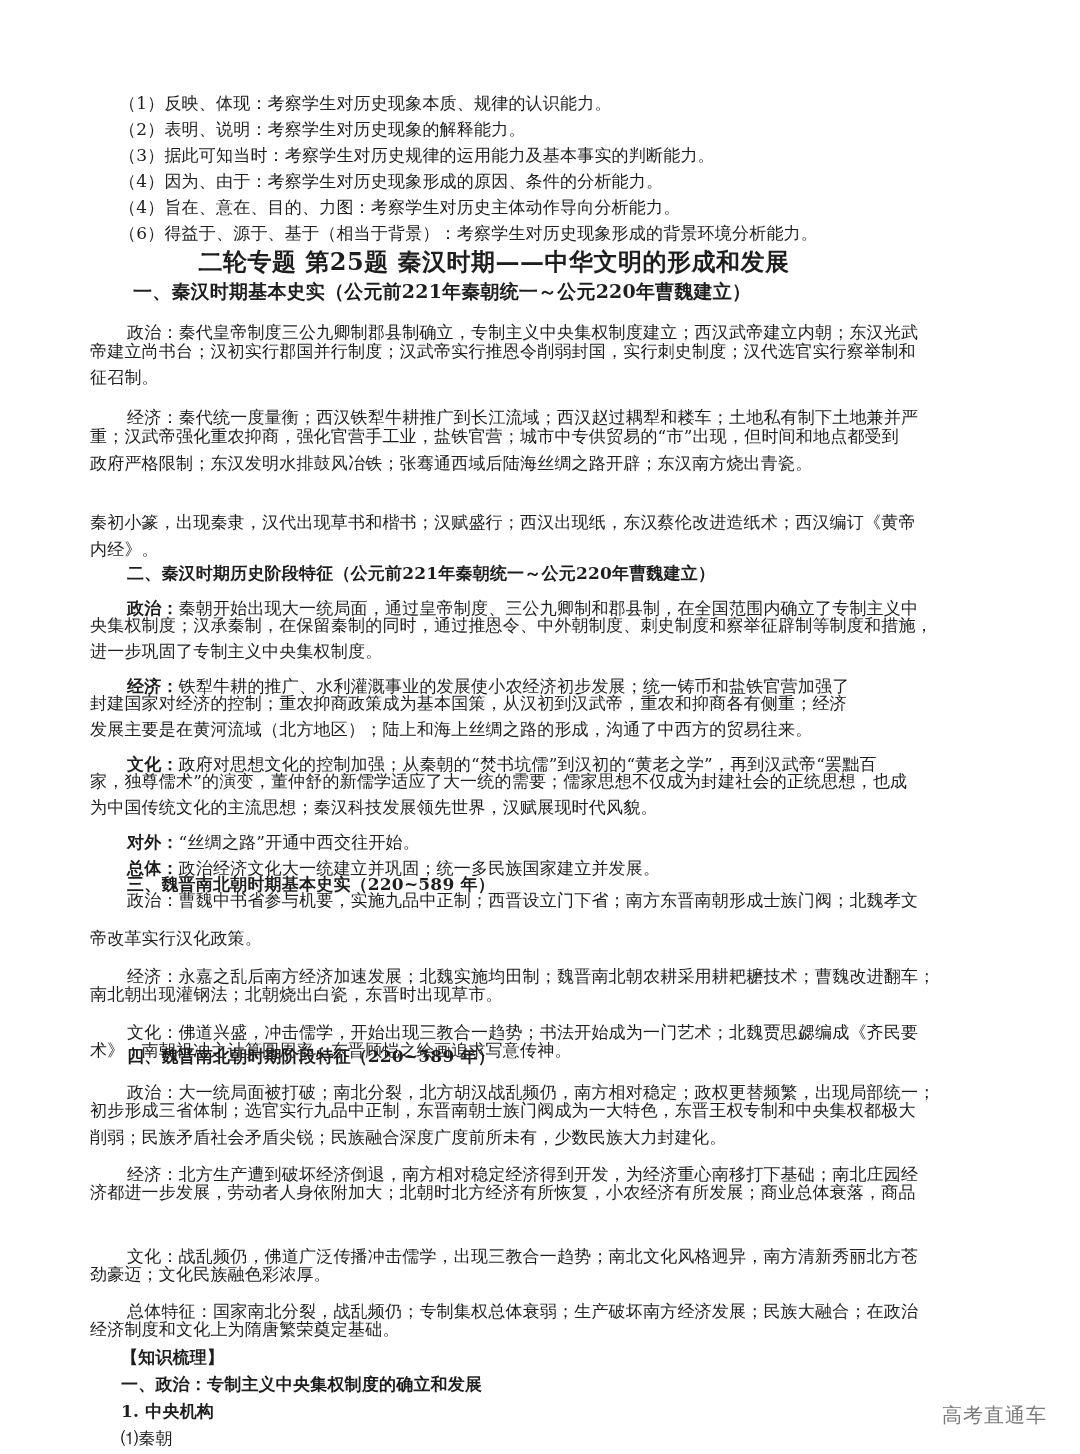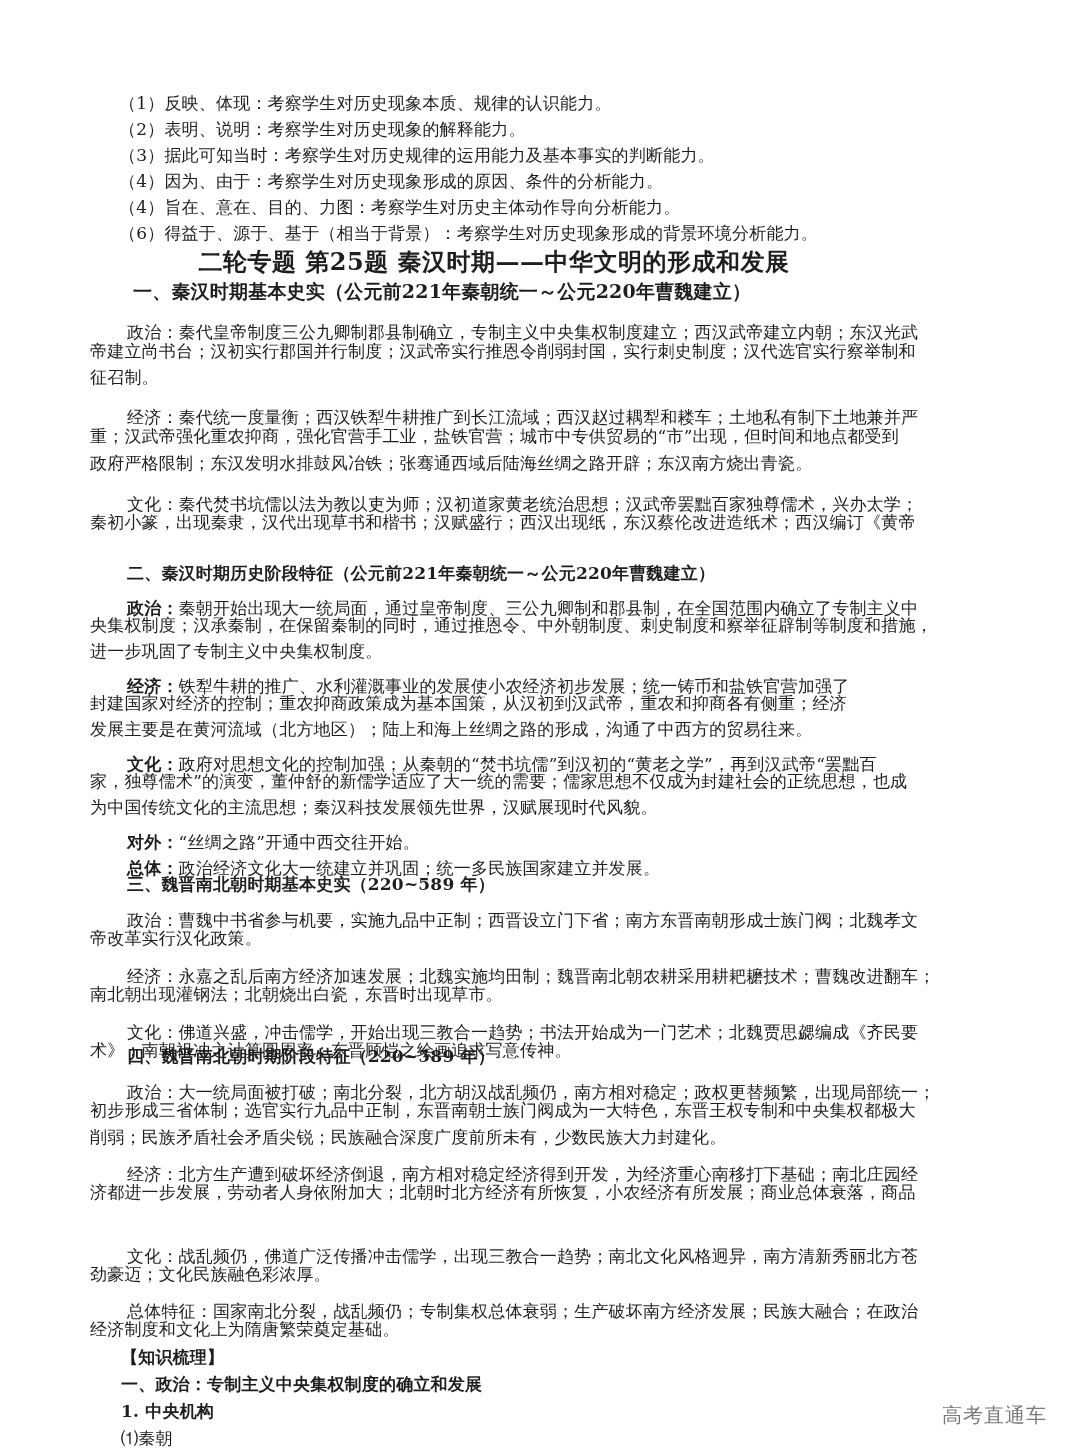--- a/index.html
+++ b/index.html
@@ -31,22 +31,22 @@
 
   <div class="title">二轮专题 第25题 秦汉时期——中华文明的形成和发展</div>
 
   <div class="line h1" style="left:133px; top:280px">一、秦汉时期基本史实（公元前221年秦朝统一～公元220年曹魏建立）</div>
   <div class="line indent" style="top:312px">政治：秦代皇帝制度三公九卿制郡县制确立，专制主义中央集权制度建立；西汉武帝建立内朝；东汉光武</div>
   <div class="line body-line" style="top:340px">帝建立尚书台；汉初实行郡国并行制度；汉武帝实行推恩令削弱封国，实行刺史制度；汉代选官实行察举制和</div>
   <div class="line body-line" style="top:366px">征召制。</div>
   <div class="line indent" style="top:397px">经济：秦代统一度量衡；西汉铁犁牛耕推广到长江流域；西汉赵过耦犁和耧车；土地私有制下土地兼并严</div>
   <div class="line body-line" style="top:425px">重；汉武帝强化重农抑商，强化官营手工业，盐铁官营；城市中专供贸易的“市”出现，但时间和地点都受到</div>
   <div class="line body-line" style="top:452px">政府严格限制；东汉发明水排鼓风冶铁；张骞通西域后陆海丝绸之路开辟；东汉南方烧出青瓷。</div>
-  <div class="line indent" style="top:484px">文化：秦代焚书坑儒以法为教以吏为师；汉初道家黄老统治思想；汉武帝罢黜百家独尊儒术，兴办太学；</div>
   <div class="line body-line" style="top:511px">秦初小篆，出现秦隶，汉代出现草书和楷书；汉赋盛行；西汉出现纸，东汉蔡伦改进造纸术；西汉编订《黄帝</div>
+  <div class="line body-line" style="top:538px">内经》。</div>
 
   <div class="line b" style="left:127px; top:562px">二、秦汉时期历史阶段特征（公元前221年秦朝统一～公元220年曹魏建立）</div>
   <div class="line indent" style="top:588px">
     <span class="b">政治：</span><span>秦朝开始出现大一统局面，通过皇帝制度、三公九卿制和郡县制，在全国范围内确立了专制主义中</span>
   </div>
   <div class="line body-line" style="top:614px">央集权制度；汉承秦制，在保留秦制的同时，通过推恩令、中外朝制度、刺史制度和察举征辟制等制度和措施，</div>
   <div class="line body-line" style="top:640px">进一步巩固了专制主义中央集权制度。</div>
   <div class="line indent" style="top:666px">
     <span class="b">经济：</span><span>铁犁牛耕的推广、水利灌溉事业的发展使小农经济初步发展；统一铸币和盐铁官营加强了</span>
   </div>
@@ -58,21 +58,21 @@
   <div class="line body-line" style="top:770px">家，独尊儒术”的演变，董仲舒的新儒学适应了大一统的需要；儒家思想不仅成为封建社会的正统思想，也成</div>
   <div class="line body-line" style="top:796px">为中国传统文化的主流思想；秦汉科技发展领先世界，汉赋展现时代风貌。</div>
   <div class="line indent" style="top:822px">
     <span class="b">对外：</span><span>“丝绸之路”开通中西交往开始。</span>
   </div>
   <div class="line indent" style="top:848px">
     <span class="b">总体：</span><span>政治经济文化大一统建立并巩固；统一多民族国家建立并发展。</span>
   </div>
 
   <div class="line b" style="left:127px; top:873px">三、魏晋南北朝时期基本史实（220~589 年）</div>
-  <div class="line indent" style="top:900px">政治：曹魏中书省参与机要，实施九品中正制；西晋设立门下省；南方东晋南朝形成士族门阀；北魏孝文</div>
+  <div class="line indent" style="top:880px">政治：曹魏中书省参与机要，实施九品中正制；西晋设立门下省；南方东晋南朝形成士族门阀；北魏孝文</div>
   <div class="line body-line" style="top:927px">帝改革实行汉化政策。</div>
   <div class="line indent" style="top:956px">经济：永嘉之乱后南方经济加速发展；北魏实施均田制；魏晋南北朝农耕采用耕耙耱技术；曹魏改进翻车；</div>
   <div class="line body-line" style="top:983px">南北朝出现灌钢法；北朝烧出白瓷，东晋时出现草市。</div>
   <div class="line indent" style="top:1012px">文化：佛道兴盛，冲击儒学，开始出现三教合一趋势；书法开始成为一门艺术；北魏贾思勰编成《齐民要</div>
   <div class="line body-line" style="top:1039px">术》；南朝祖冲之计算圆周率；东晋顾恺之绘画追求写意传神。</div>
 
   <div class="line b" style="left:127px; top:1045px">四、魏晋南北朝时期阶段特征（220~589 年）</div>
   <div class="line indent" style="top:1072px">政治：大一统局面被打破；南北分裂，北方胡汉战乱频仍，南方相对稳定；政权更替频繁，出现局部统一；</div>
   <div class="line body-line" style="top:1099px">初步形成三省体制；选官实行九品中正制，东晋南朝士族门阀成为一大特色，东晋王权专制和中央集权都极大</div>
   <div class="line body-line" style="top:1126px">削弱；民族矛盾社会矛盾尖锐；民族融合深度广度前所未有，少数民族大力封建化。</div>

